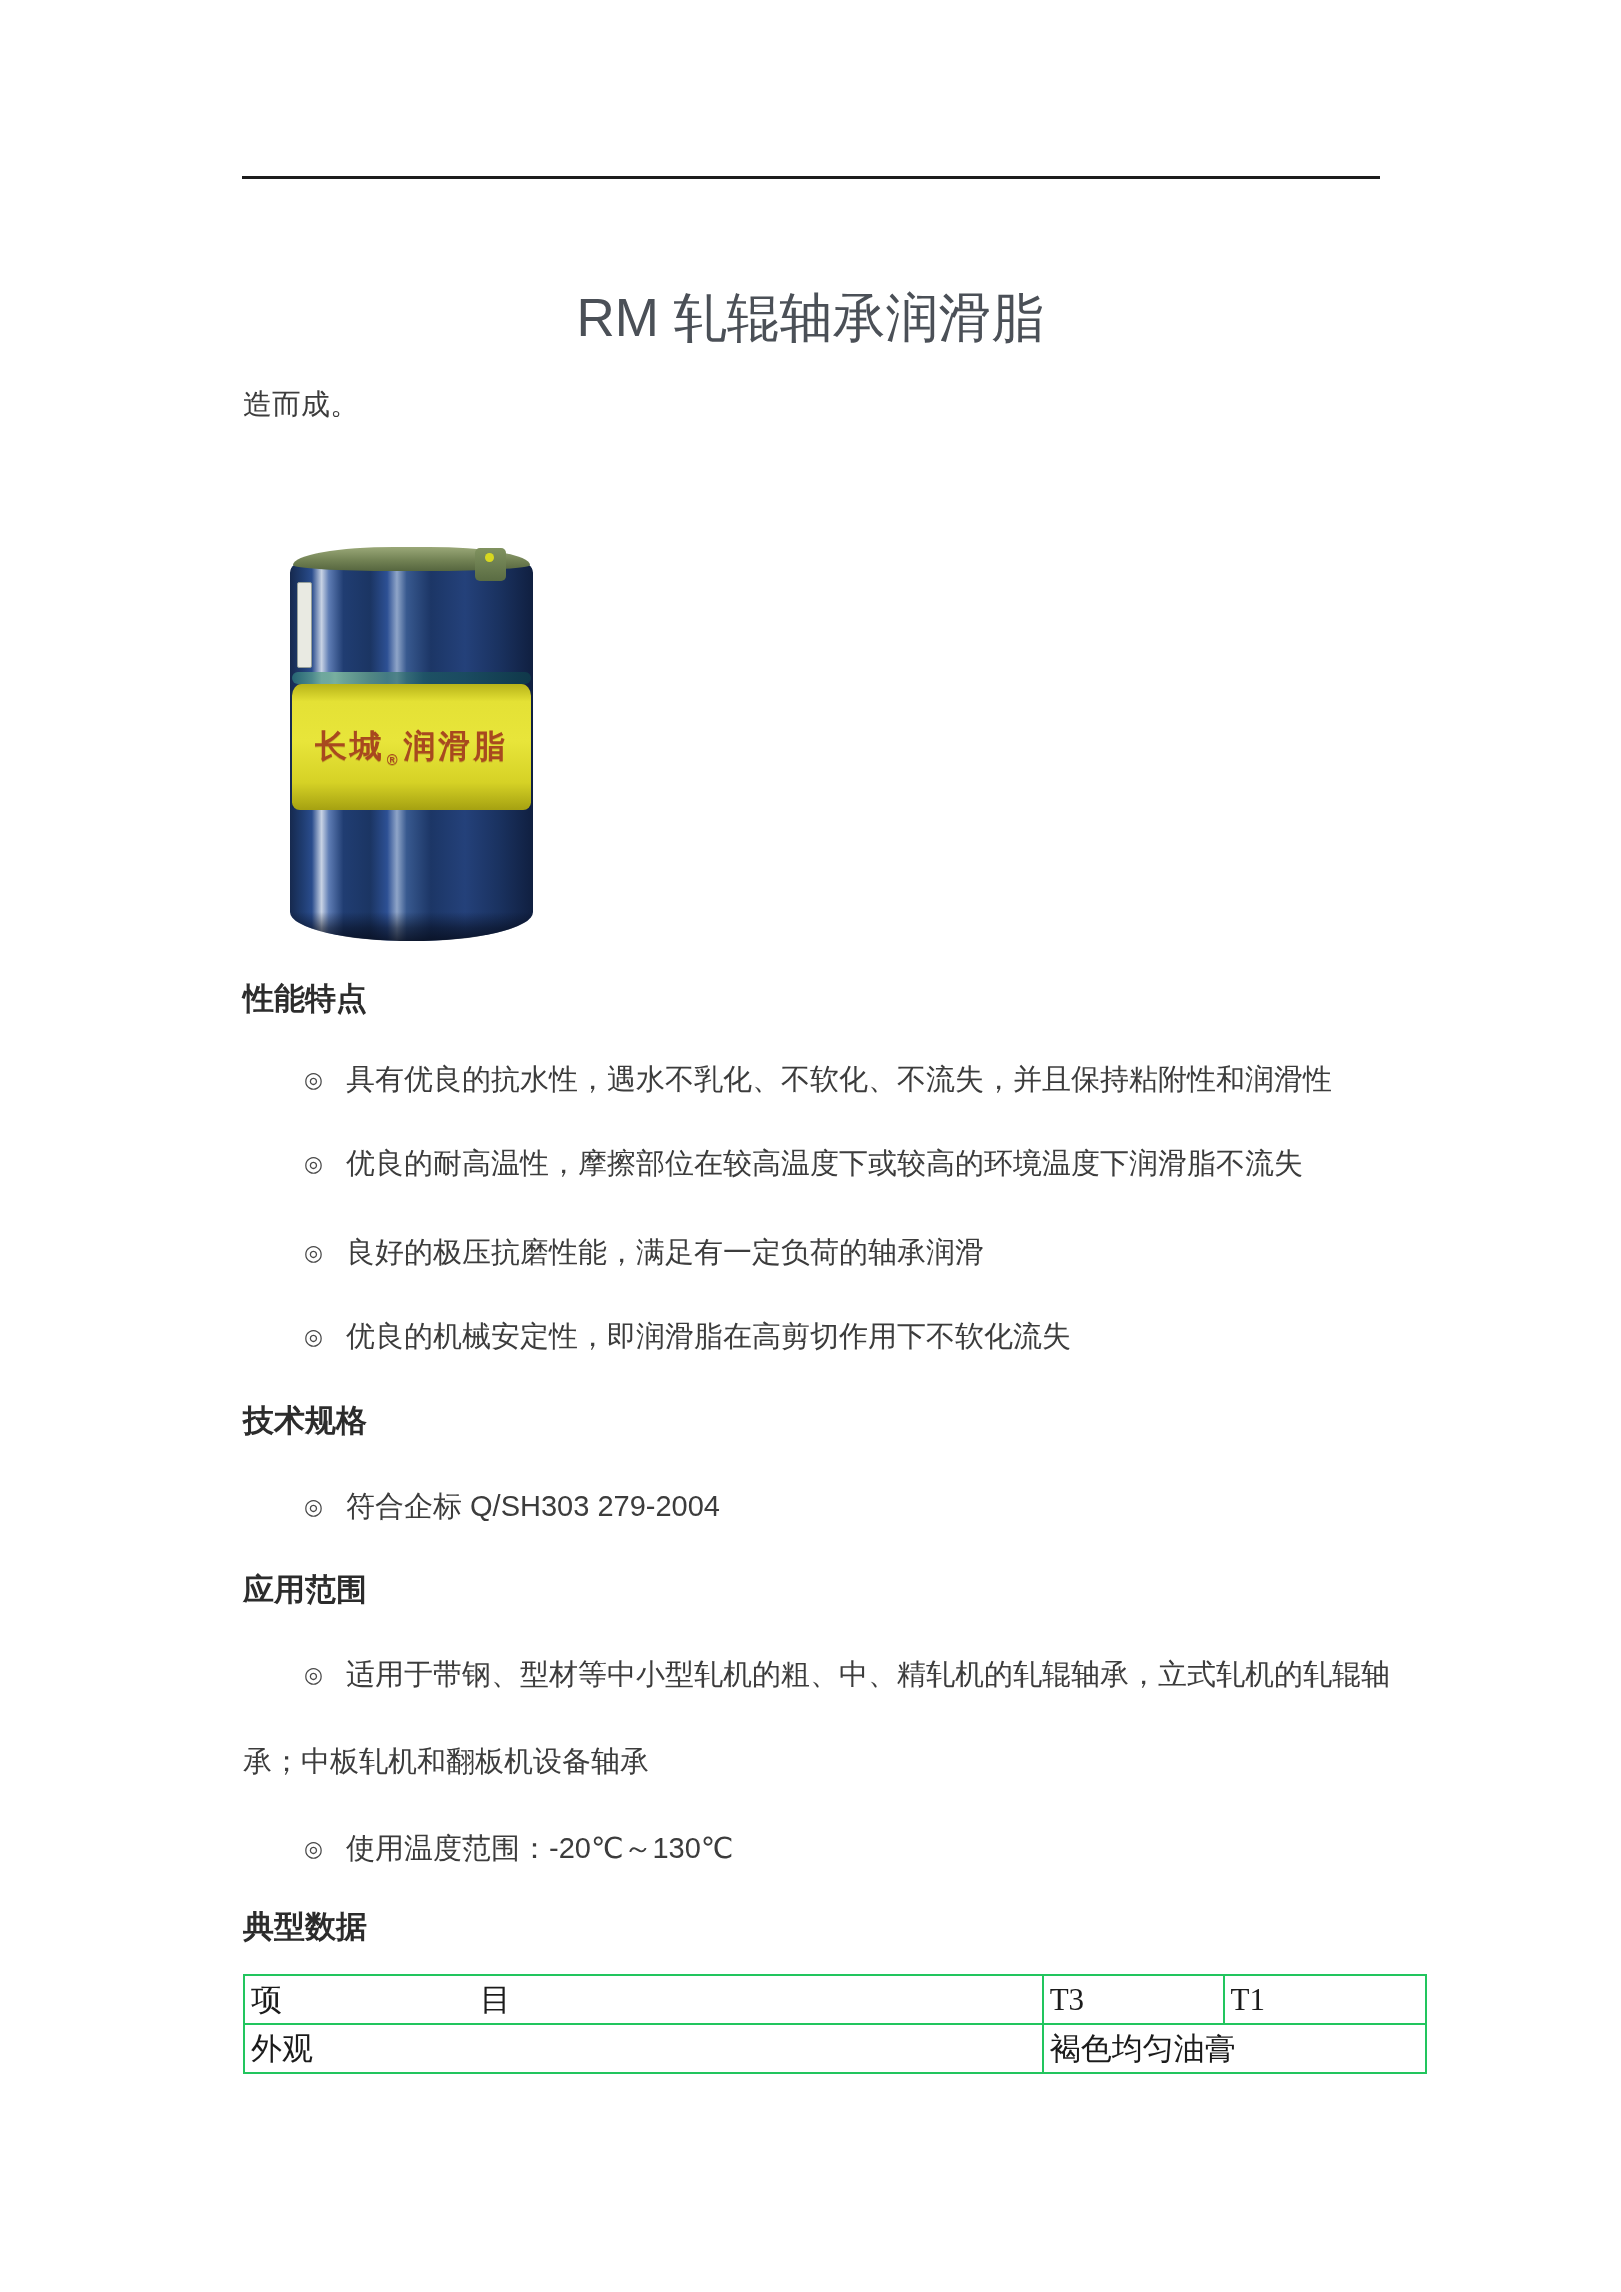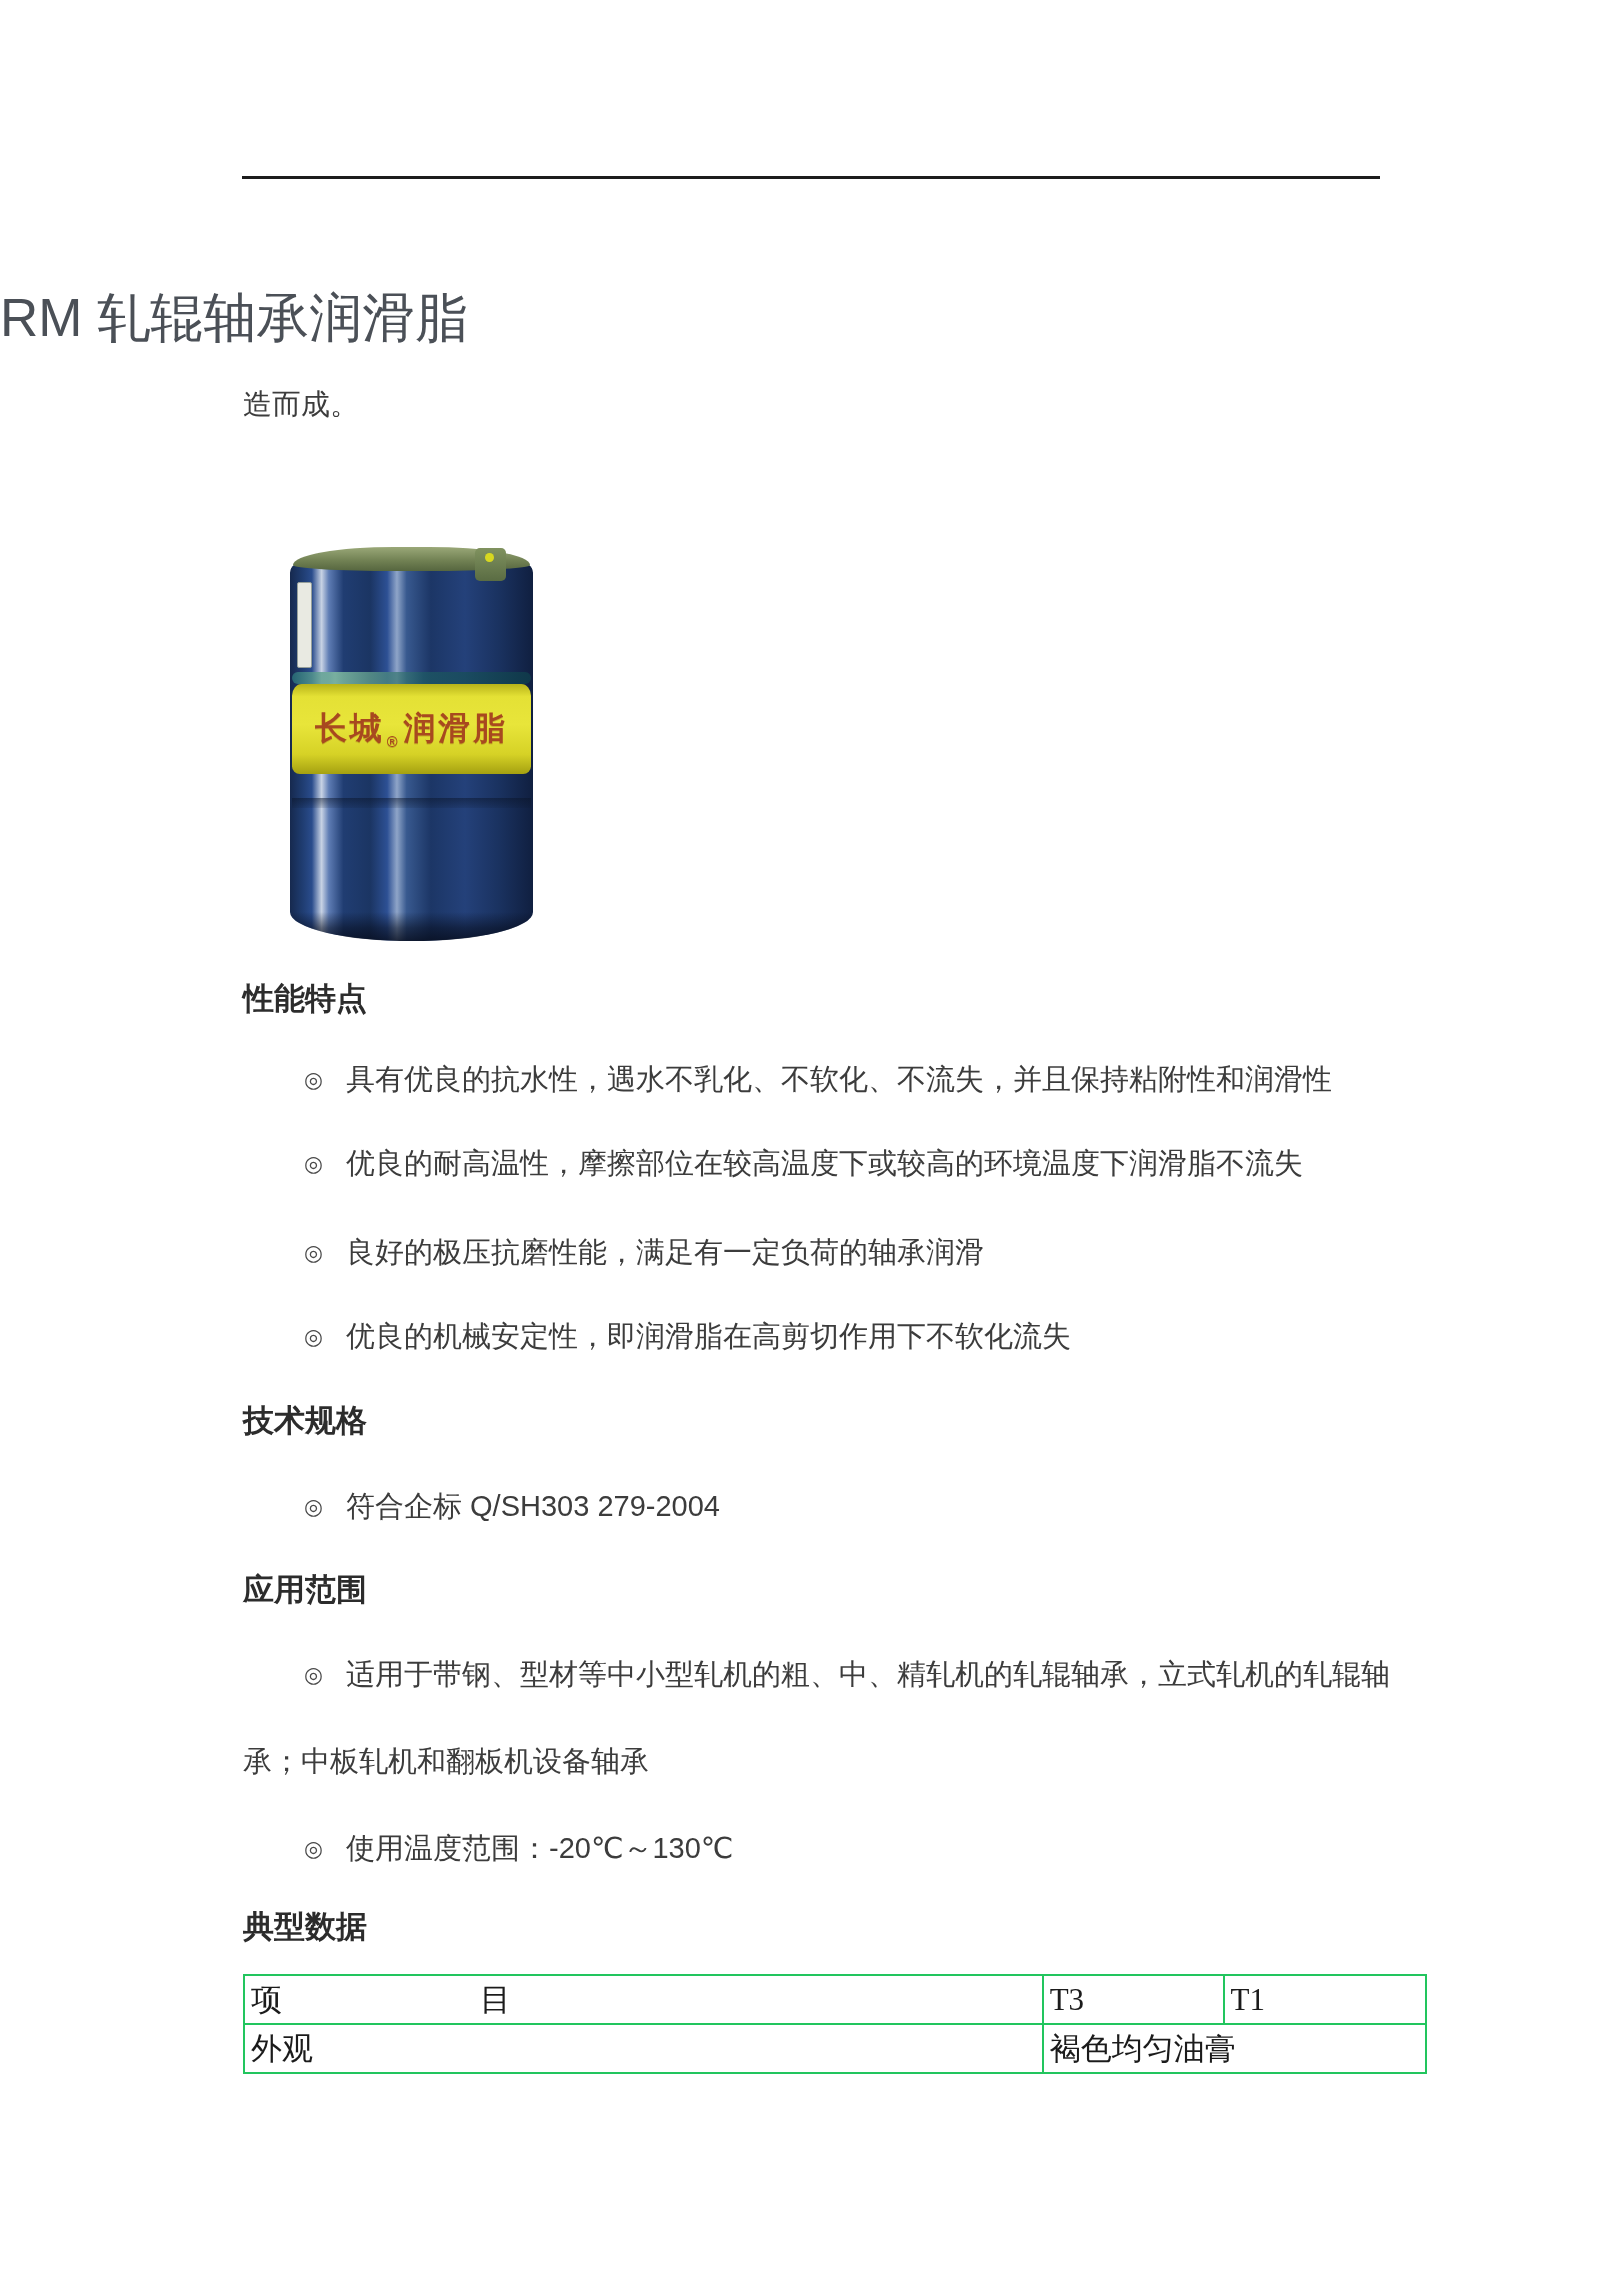--- a/index.html
+++ b/index.html
@@ -2,42 +2,42 @@
 <html><head>
 <meta charset="utf-8">
 <style>
   html,body{margin:0;padding:0;background:#ffffff;}
   .page{
     position:relative;width:1621px;height:2293px;background:#ffffff;overflow:hidden;
     font-family:"Liberation Sans","DejaVu Sans",sans-serif;
   }
   .top-rule{position:absolute;left:242px;top:176px;width:1138px;height:2.9px;background:#1c1c1c;}
   .doc-title{
-    position:absolute;left:0;top:287px;width:100%;
+    position:absolute;left:0;top:287px;width:100%;text-align:center;
     font-size:53px;line-height:61px;color:#4b5057;font-weight:400;white-space:pre;
   }
   .intro{position:absolute;left:243px;top:362px;width:1141px;color:#3c3c3c;
     font-size:29px;line-height:84px;}
   
   .photo{position:absolute;left:290px;top:547px;width:243px;height:394px;}
   .drum-top{position:absolute;top:0;left:2.9px;right:2.9px;height:23.5px;z-index:1;
     background:linear-gradient(180deg,#9aa878 0%,#728254 55%,#56663f 100%);
     border-radius:50% 50% 50% 50% / 90% 90% 30% 30%;}
   .drum-clamp{position:absolute;top:1px;right:27.4px;width:31px;height:33px;z-index:4;
     background:linear-gradient(180deg,#80925f,#5a6c43);border-radius:4.9px;}
   .drum-clamp-dot{position:absolute;top:4.9px;left:10.8px;width:8.8px;height:8.8px;background:#d8d820;border-radius:50%;}
   .drum-body{position:absolute;top:13.7px;left:0;right:0;bottom:0;
     border-radius:15.7px 15.7px 50% 50% / 11.8px 11.8px 29px 29px;
     background:linear-gradient(90deg,
       #16294e 0%,#1f3c70 5%,#2a4c8c 9%,#c7d2e4 13%,#5e7cb4 16%,#203d72 22%,
       #1b3563 33%,#2d5094 40%,#8fa5c8 44%,#38598f 48%,#1c3666 58%,
       #24417a 72%,#1a3260 86%,#101f40 100%);}
   .drum-hoop-top{position:absolute;top:125px;left:2px;right:2px;height:11.8px;z-index:2;border-radius:5.9px;
     background:linear-gradient(90deg,rgba(40,110,120,.85),rgba(126,184,160,.9) 18%,rgba(30,90,100,.75) 55%,rgba(15,60,75,.85));}
-  .drum-band{position:absolute;top:137px;left:2px;right:2px;height:90px;z-index:3;
+  .drum-band{position:absolute;top:137px;left:2px;right:2px;height:126px;z-index:3;
     display:flex;align-items:center;justify-content:center;
     background:linear-gradient(180deg,#b7b319 0%,#e4e135 14%,#e8e53a 45%,#d6d226 78%,#a5a111 100%);
     border-radius:9.8px 9.8px 7.8px 7.8px / 11.8px 11.8px 7.8px 7.8px;}
   .drum-band-text{font-size:32px;font-weight:700;color:#a8491f;letter-spacing:2.9px;
     text-shadow:0 1px 0 rgba(120,40,10,.25);white-space:nowrap;}
   .reg-mark{font-size:14.7px;vertical-align:-7.8px;margin:0 5.9px 0 2px;letter-spacing:0;}
   .drum-hoop-bottom{position:absolute;top:251px;left:2px;right:2px;height:9.8px;z-index:2;
     background:linear-gradient(180deg,rgba(10,20,40,.5),rgba(10,20,40,.12));}
   .drum-sticker{position:absolute;left:6.9px;top:35px;width:12.7px;height:84px;z-index:3;
     background:#e9eae2;border:1px solid #97a09a;border-radius:2px;}

